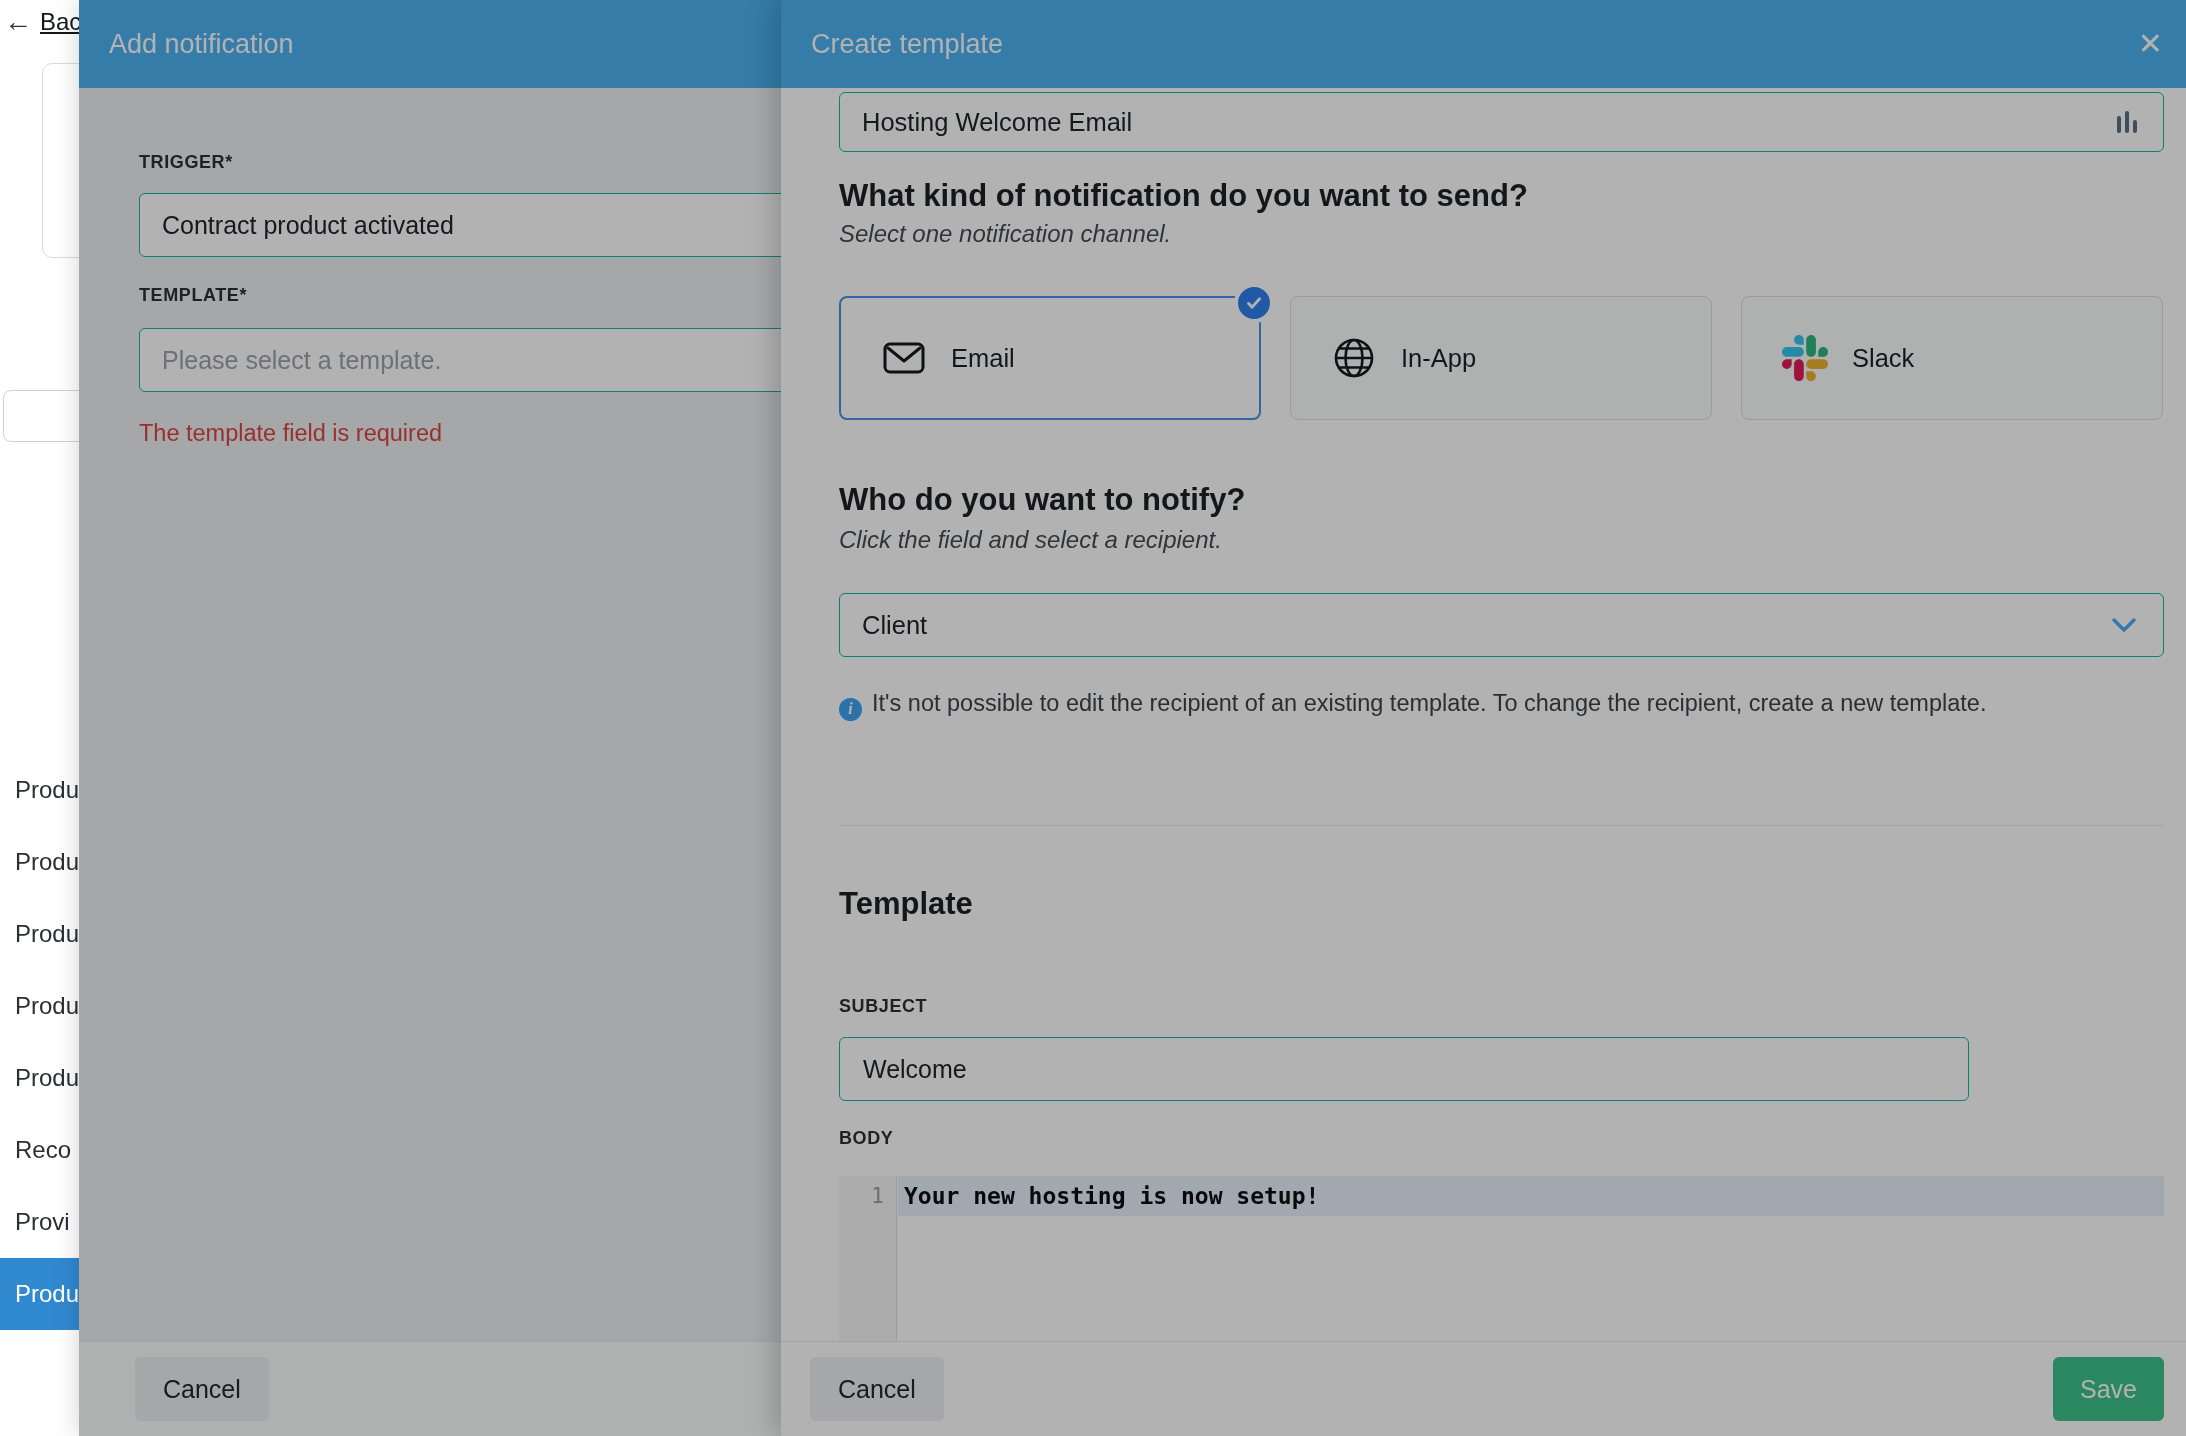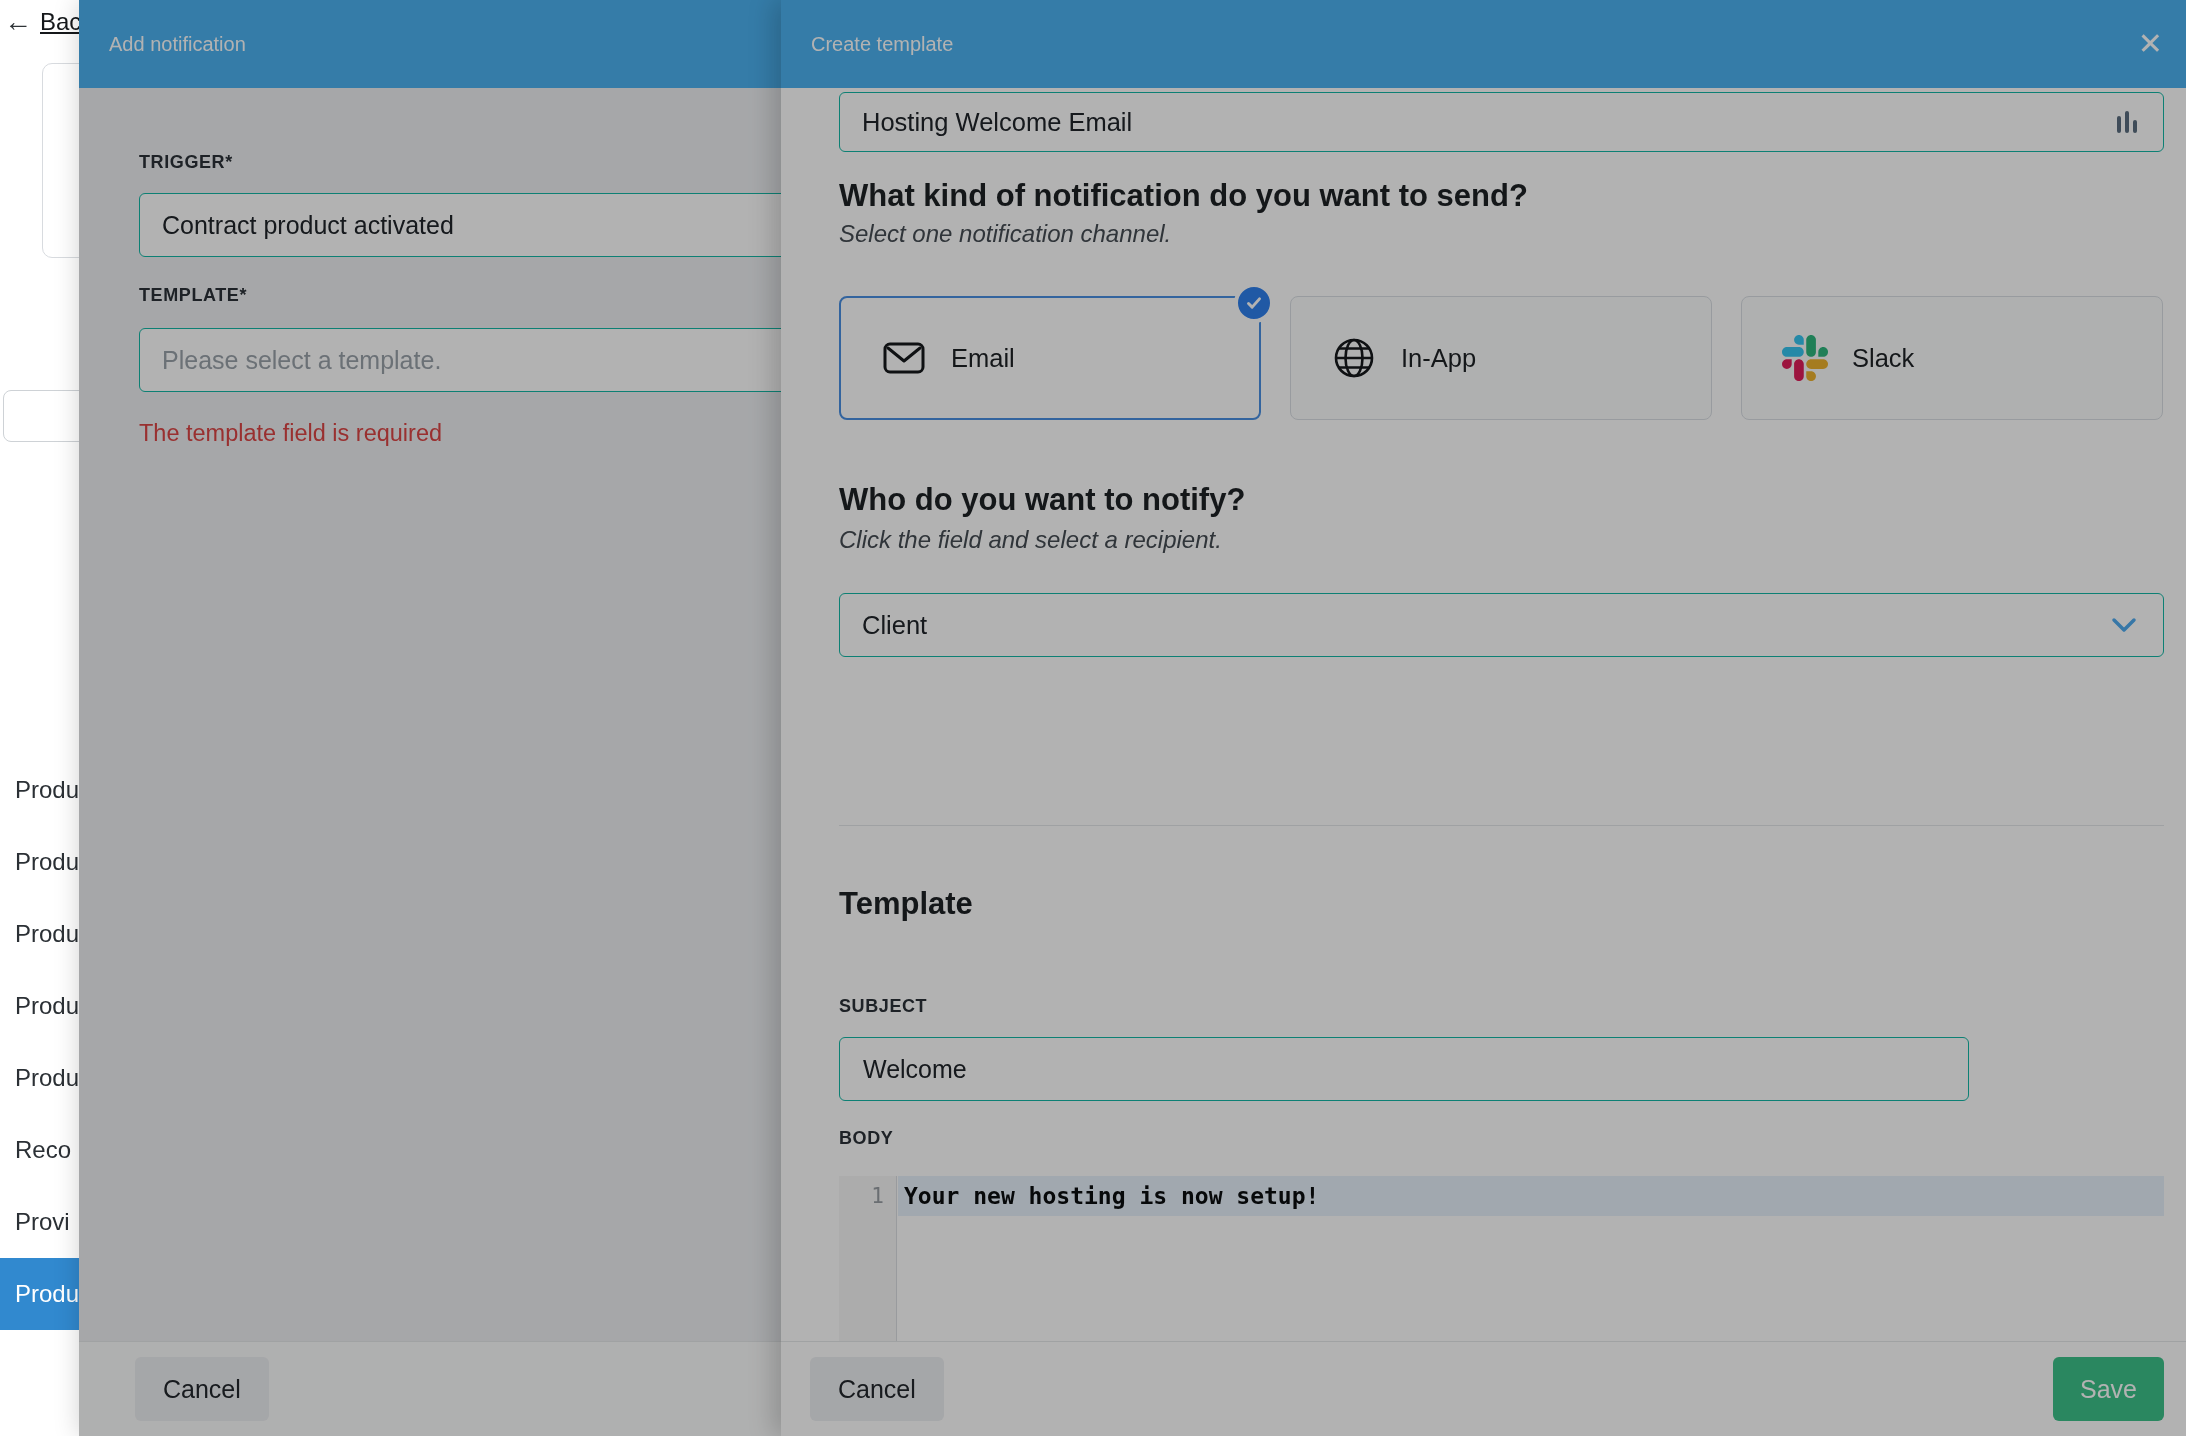--- a/index.html
+++ b/index.html
@@ -20,21 +20,21 @@
                 color:#3c4248;white-space:nowrap;}
   .bg-list{position:absolute;left:0;top:754px;width:420px;}
   .bg-list-item{height:72px;display:flex;align-items:center;padding-left:15px;
                 font-size:24px;color:#2b3035;white-space:nowrap;}
   .bg-list-item.active{background:#3189cf;color:#fff;}
 
   
   .drawer{position:absolute;top:0;height:1436px;background:#fff;}
   .drawer-header{position:absolute;left:0;top:0;right:0;height:88px;background:#4cb2f1;
                  display:flex;align-items:center;padding:0 30px;}
-  .drawer-title{margin:0;font-size:20px;font-weight:400;color:#fff;}
+  .drawer-title{margin:0;font-size:27px;font-weight:400;color:#fff;}
   .drawer-footer{position:absolute;left:0;right:0;bottom:0;height:95px;background:#fff;
                  border-top:1px solid #e5e8ea;display:flex;align-items:center;}
   .btn{height:64px;border:none;border-radius:6px;font-size:25px;cursor:pointer;
        font-family:"Liberation Sans",sans-serif;display:flex;align-items:center;justify-content:center;}
   .btn-cancel{background:#edeff2;color:#23282d;padding:0 28px;}
   .btn-save{background:#3dc28a;color:#fff;padding:0 27px;}
   .input{position:absolute;display:flex;align-items:center;height:64px;background:#fff;
          border:1px solid #14b8a6;border-radius:6px;padding:0 22px;font-size:25px;color:#20252a;}
   .field-label{position:absolute;font-size:18px;font-weight:700;letter-spacing:.6px;color:#2c3238;}
   .sec-heading{position:absolute;margin:0;font-size:31px;font-weight:700;color:#1d2125;}
@@ -218,20 +218,23 @@
 
       <div class="input select-input">
         <span>Client</span>
         <span class="chevron">
           <svg width="26" height="16" viewBox="0 0 26 16">
               <path d="M3 3l10 10L23 3" stroke="#4fabef" stroke-width="3.5" fill="none" stroke-linecap="round" stroke-linejoin="round"></path>
             </svg>
         </span>
       </div>
 
+      <div class="info-note">
+        <span class="info-icon">i</span><span>It's not possible to edit the recipient of an existing template. To change the recipient, create a new template.</span>
+      </div>
 
       <div class="divider"></div>
 
       <h2 class="sec-heading" style="left:58px;top:798px">Template</h2>
 
       <label class="field-label" style="left:58px;top:908px">SUBJECT</label>
       <div class="input subject-input">
         <span>Welcome</span>
       </div>
 

